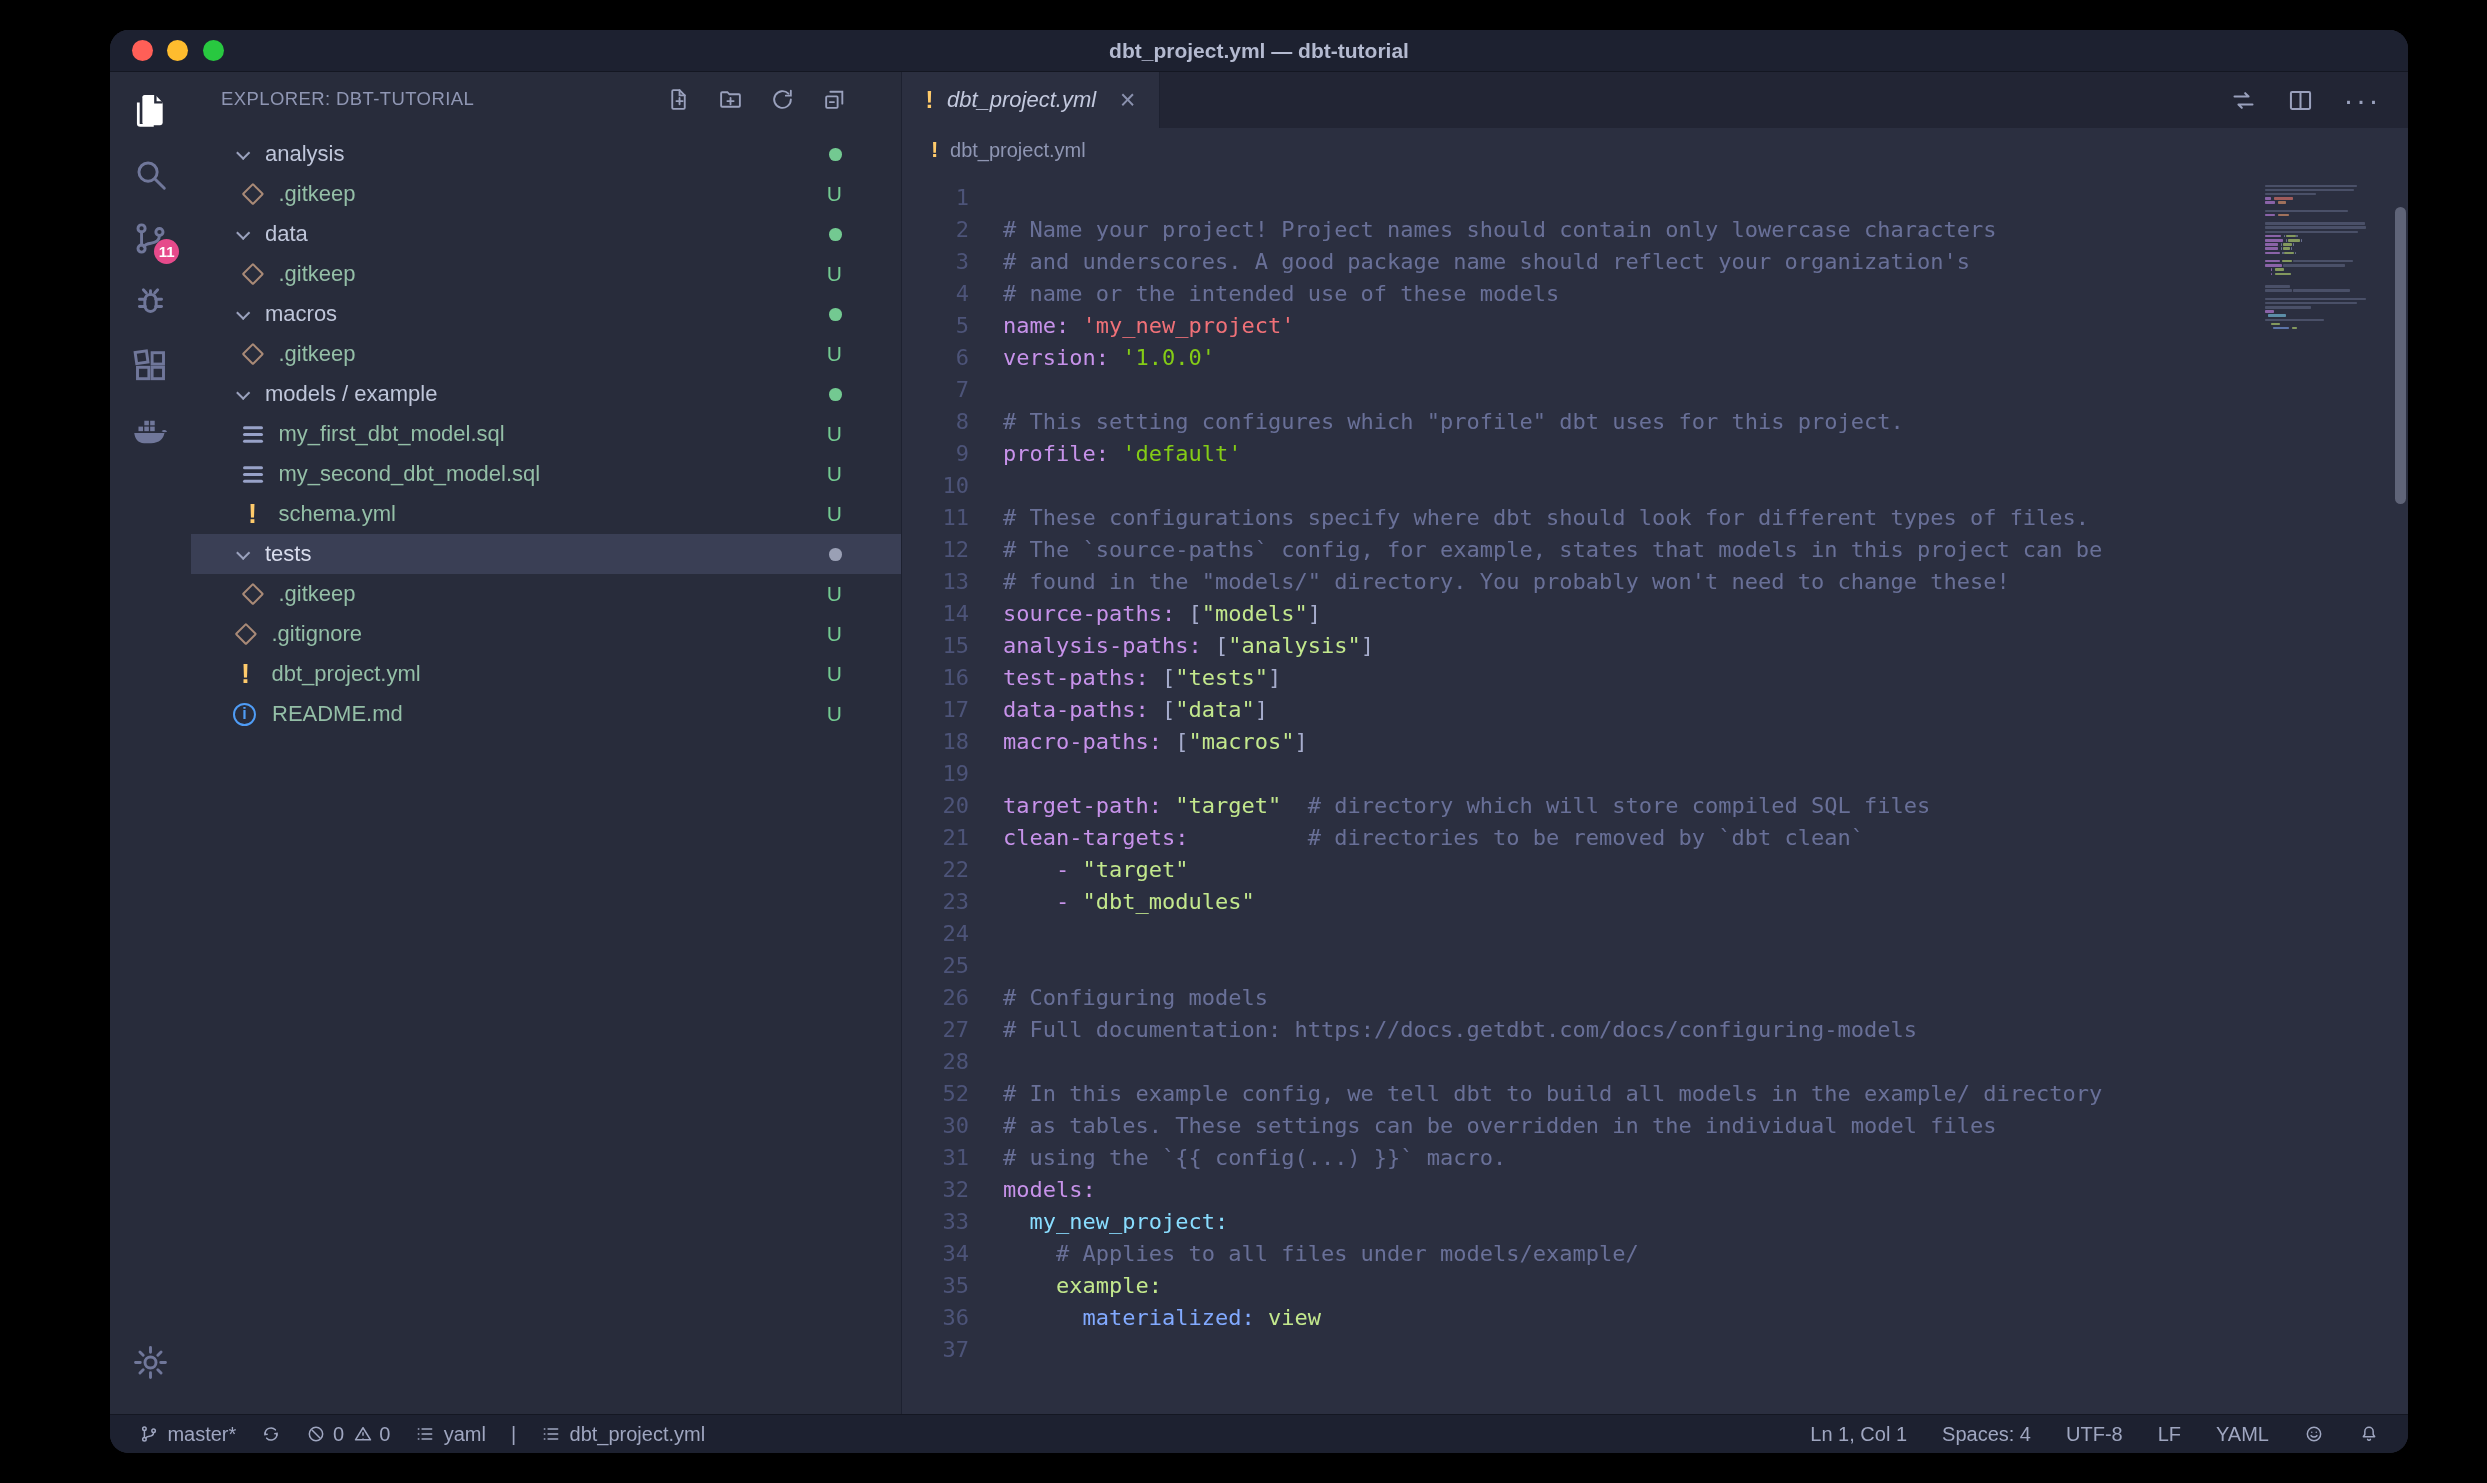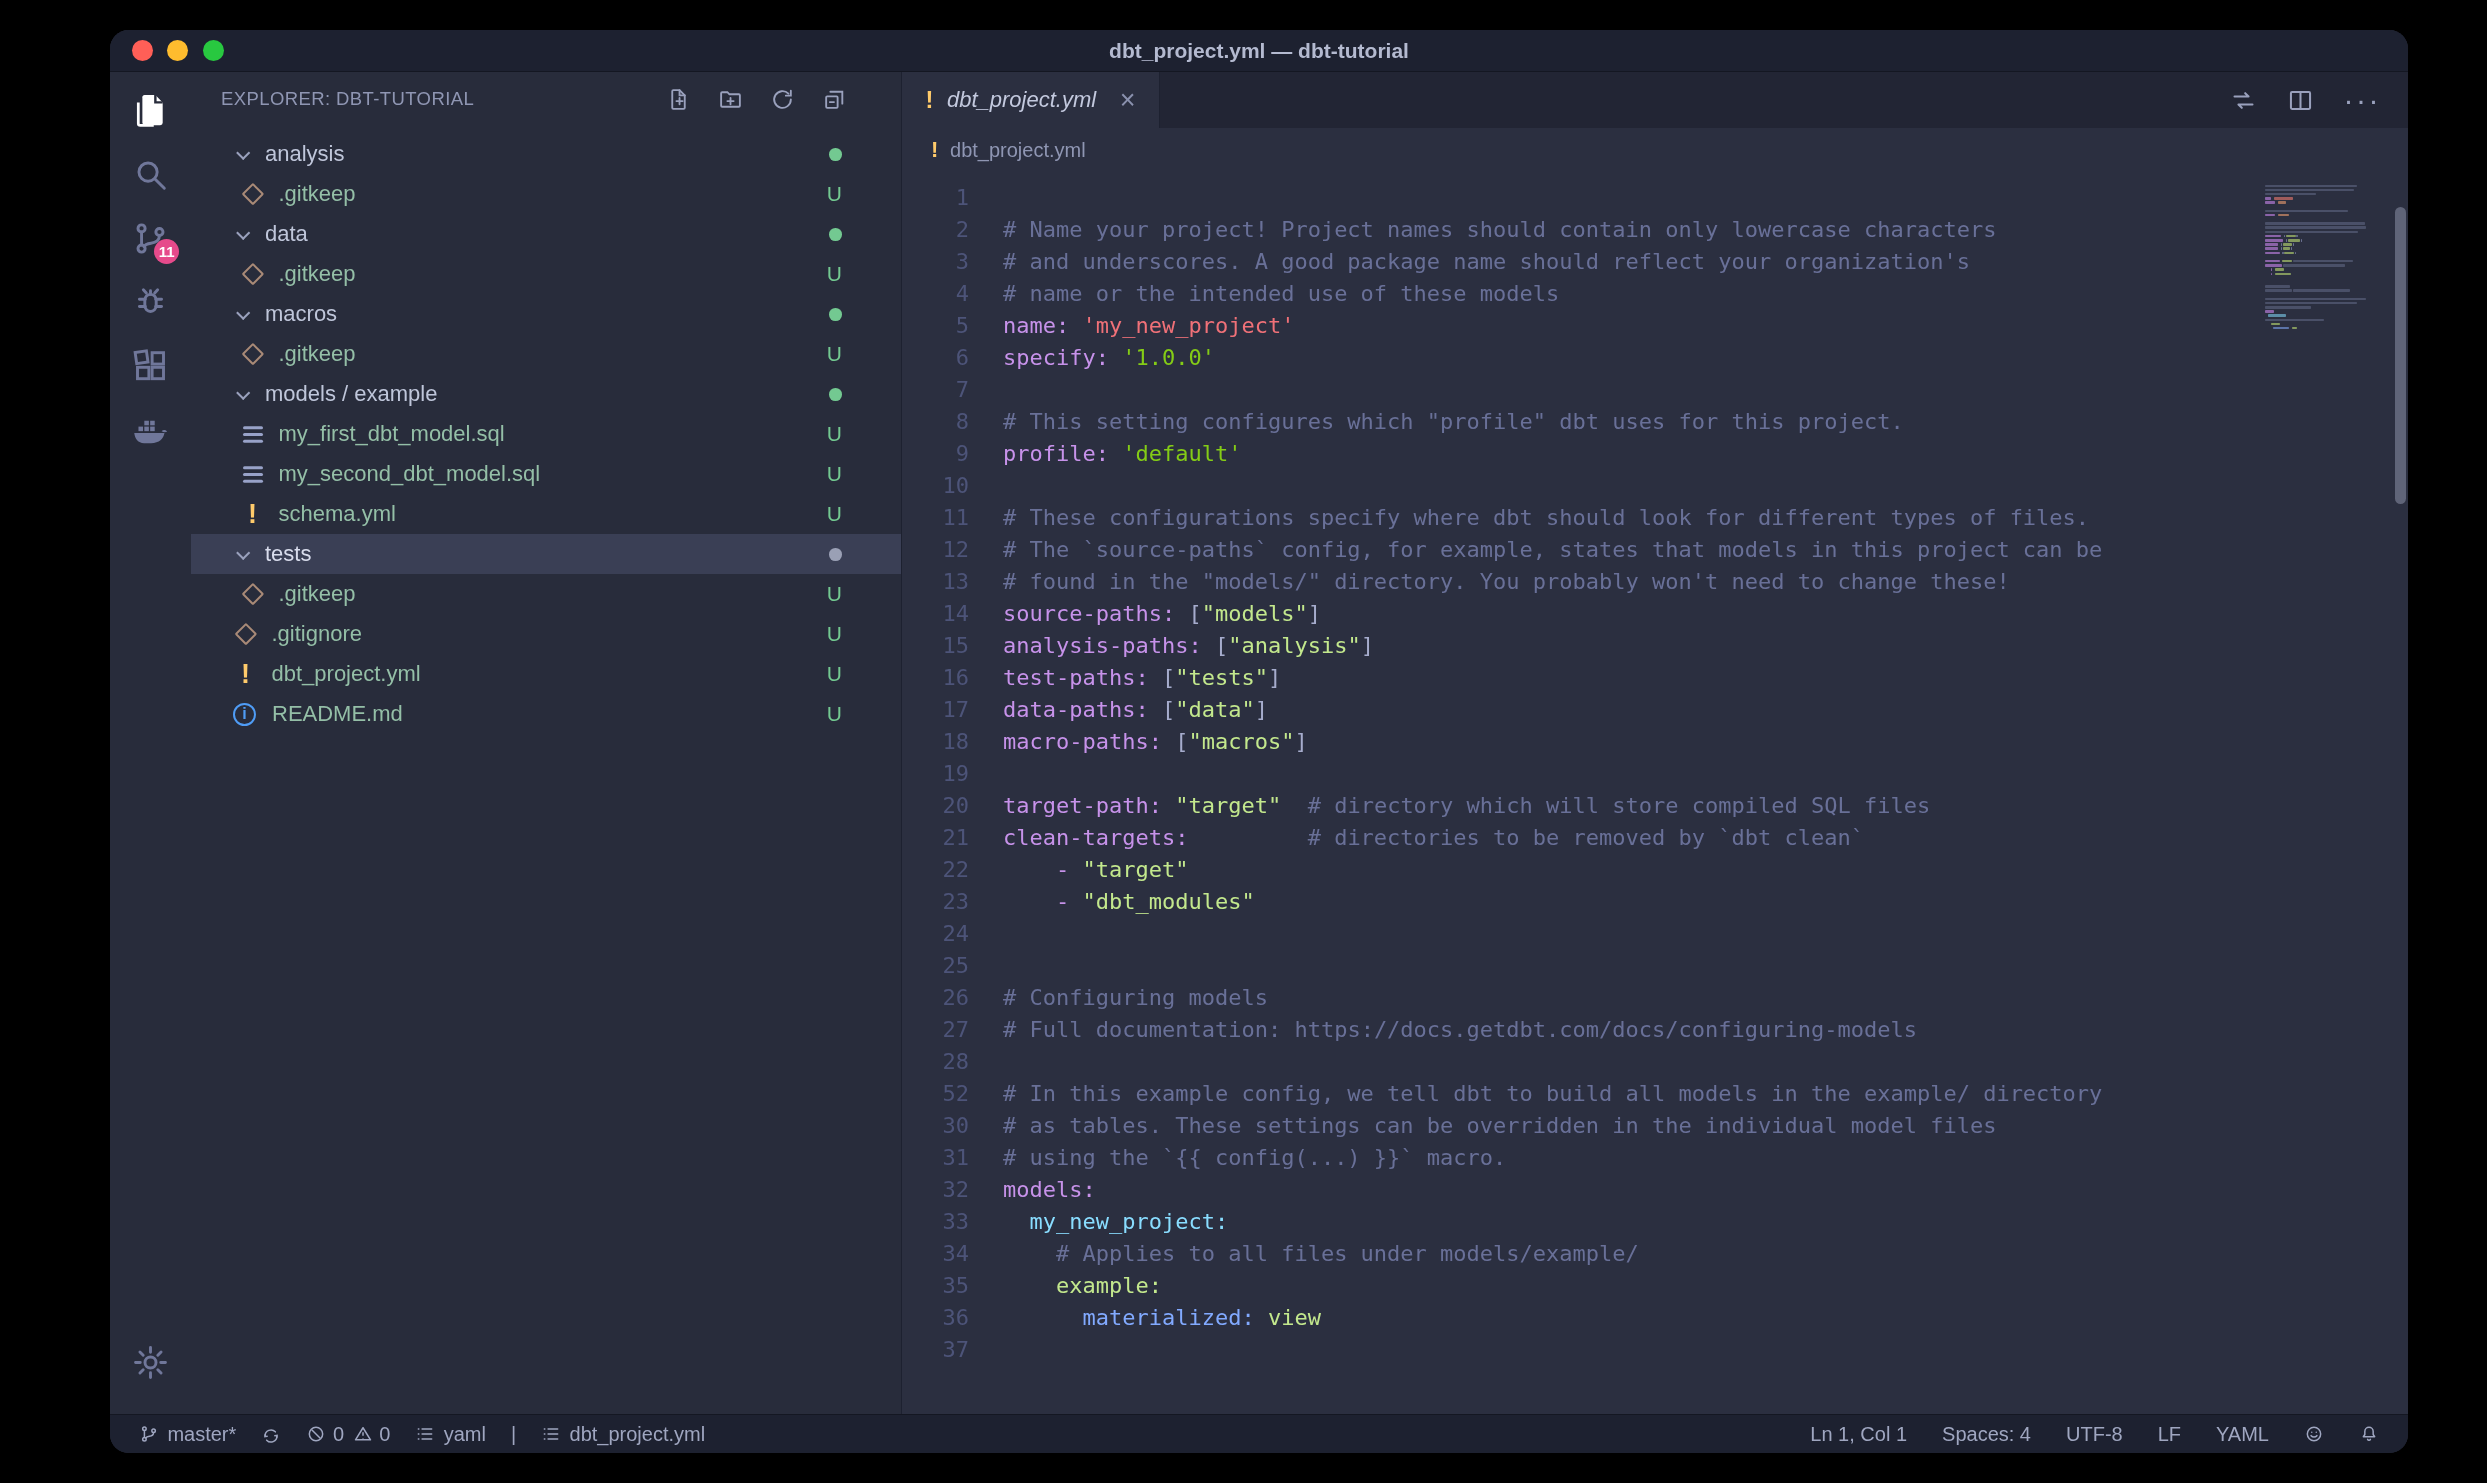--- a/index.html
+++ b/index.html
@@ -63,21 +63,21 @@
   .cl{height:32px;line-height:32px;white-space:pre;color:#a6accd}
   .tk-c{color:#697098}.tk-k{color:#c792ea}.tk-k1{color:#89ddff}.tk-k2{color:#c3e88d}.tk-k3{color:#82aaff}
   .tk-s{color:#c3e88d}.tk-s2{color:#f07178}.tk-n{color:#84cc16}.tk-p{color:#a6accd}.tk-d{color:#c792ea}
   .tk-u{color:#697098;}.tk-w{color:#a6accd}
   .minimap{position:absolute;top:8.4px;right:17px;width:126px}
   .mm-row{height:2.5px;margin-bottom:1.7px;display:flex}
   .mm-seg{height:2.5px;border-radius:0.8px;margin-right:0.8px;flex:0 0 auto}
   .scroll-thumb{position:absolute;top:35px;right:1.7px;width:11.8px;height:297px;background:#8a8fa6;opacity:.55;border-radius:5.9px}
   
   .statusbar{height:39px;flex:0 0 auto;background:#1d2130;border-top:0.8px solid #141722;display:flex;align-items:center;padding:0 29px;color:#9fa6c0;font-size:20px}
-  .sb-left{display:flex;align-items:flex-end;gap:25px}
+  .sb-left{display:flex;align-items:center;gap:25px}
   .sb-item{display:flex;align-items:center;gap:8.4px;cursor:pointer}
   .sb-item svg{width:20px;height:20px}
   .sb-right{margin-left:auto;display:flex;align-items:center;gap:35px}
   .gap8{display:flex;align-items:center;gap:6.7px}
 </style>
 </head>
 <body>
 
 <div class="window">
 
@@ -311,21 +311,21 @@
               <div class="ln">35</div>
               <div class="ln">36</div>
               <div class="ln">37</div>
             </div>
           <div class="code">
               <div class="cl"></div>
               <div class="cl"><span class="tk-c"># Name your project! Project names should contain only lowercase characters</span></div>
               <div class="cl"><span class="tk-c"># and underscores. A good package name should reflect your organization's</span></div>
               <div class="cl"><span class="tk-c"># name or the intended use of these models</span></div>
               <div class="cl"><span class="tk-k">name:</span><span class="tk-w"> </span><span class="tk-s2">'my_new_project'</span></div>
-              <div class="cl"><span class="tk-k">specify:</span><span class="tk-w"> </span><span class="tk-n">'1.0.0'</span></div>
+              <div class="cl"><span class="tk-k">version:</span><span class="tk-w"> </span><span class="tk-n">'1.0.0'</span></div>
               <div class="cl"></div>
               <div class="cl"><span class="tk-c"># This setting configures which "profile" dbt uses for this project.</span></div>
               <div class="cl"><span class="tk-k">profile:</span><span class="tk-w"> </span><span class="tk-n">'default'</span></div>
               <div class="cl"></div>
               <div class="cl"><span class="tk-c"># These configurations specify where dbt should look for different types of files.</span></div>
               <div class="cl"><span class="tk-c"># The `source-paths` config, for example, states that models in this project can be</span></div>
               <div class="cl"><span class="tk-c"># found in the "models/" directory. You probably won't need to change these!</span></div>
               <div class="cl"><span class="tk-k">source-paths:</span><span class="tk-w"> </span><span class="tk-p">[</span><span class="tk-s">"models"</span><span class="tk-p">]</span></div>
               <div class="cl"><span class="tk-k">analysis-paths:</span><span class="tk-w"> </span><span class="tk-p">[</span><span class="tk-s">"analysis"</span><span class="tk-p">]</span></div>
               <div class="cl"><span class="tk-k">test-paths:</span><span class="tk-w"> </span><span class="tk-p">[</span><span class="tk-s">"tests"</span><span class="tk-p">]</span></div>

